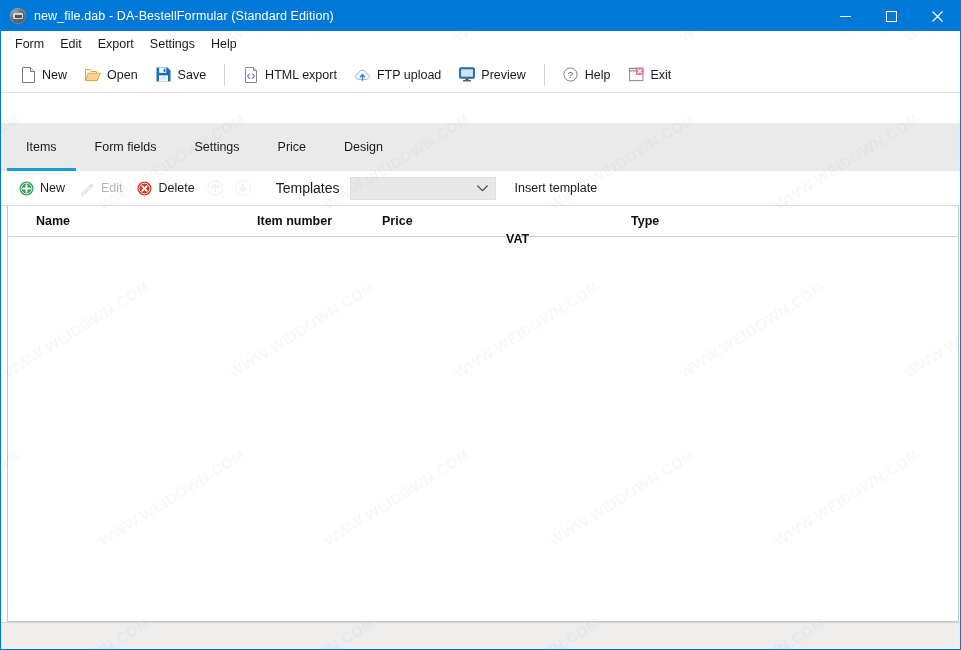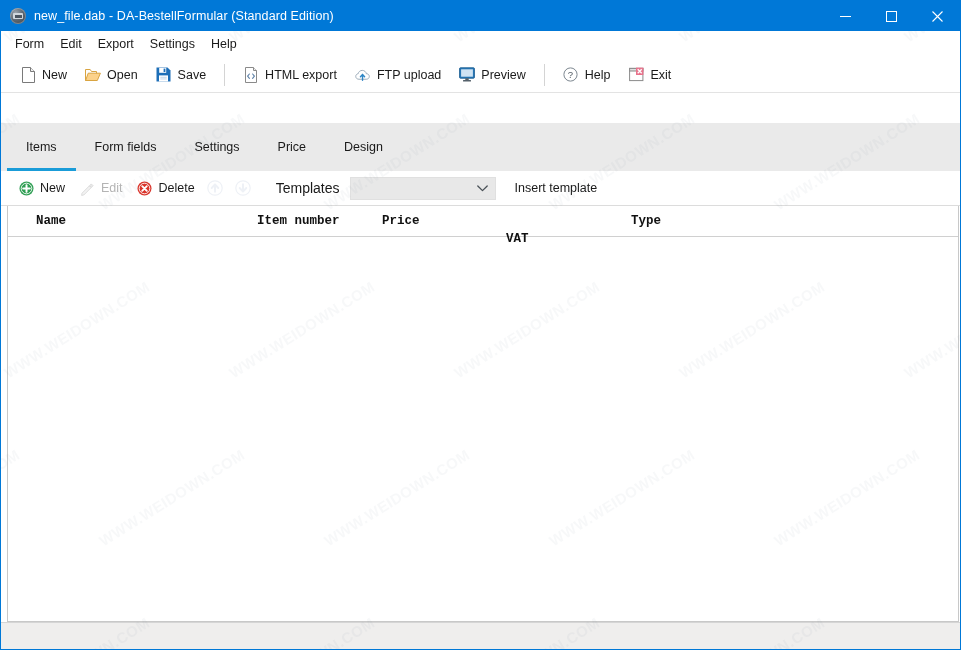--- a/index.html
+++ b/index.html
@@ -262,21 +262,20 @@
     z-index: 2;
   }
   .gh-cell {
     font-size: 12.5px;
     font-weight: bold;
     color: #111111;
     white-space: nowrap;
     box-sizing: border-box;
     padding-left: 0;
     cursor: default;
-    font-family: Liberation Mono, monospace;
   }
   .grid-body {
     flex: 1 1 auto;
     background: #ffffff;
     position: relative;
   }
 
   
   .statusbar {
     height: 26px;

